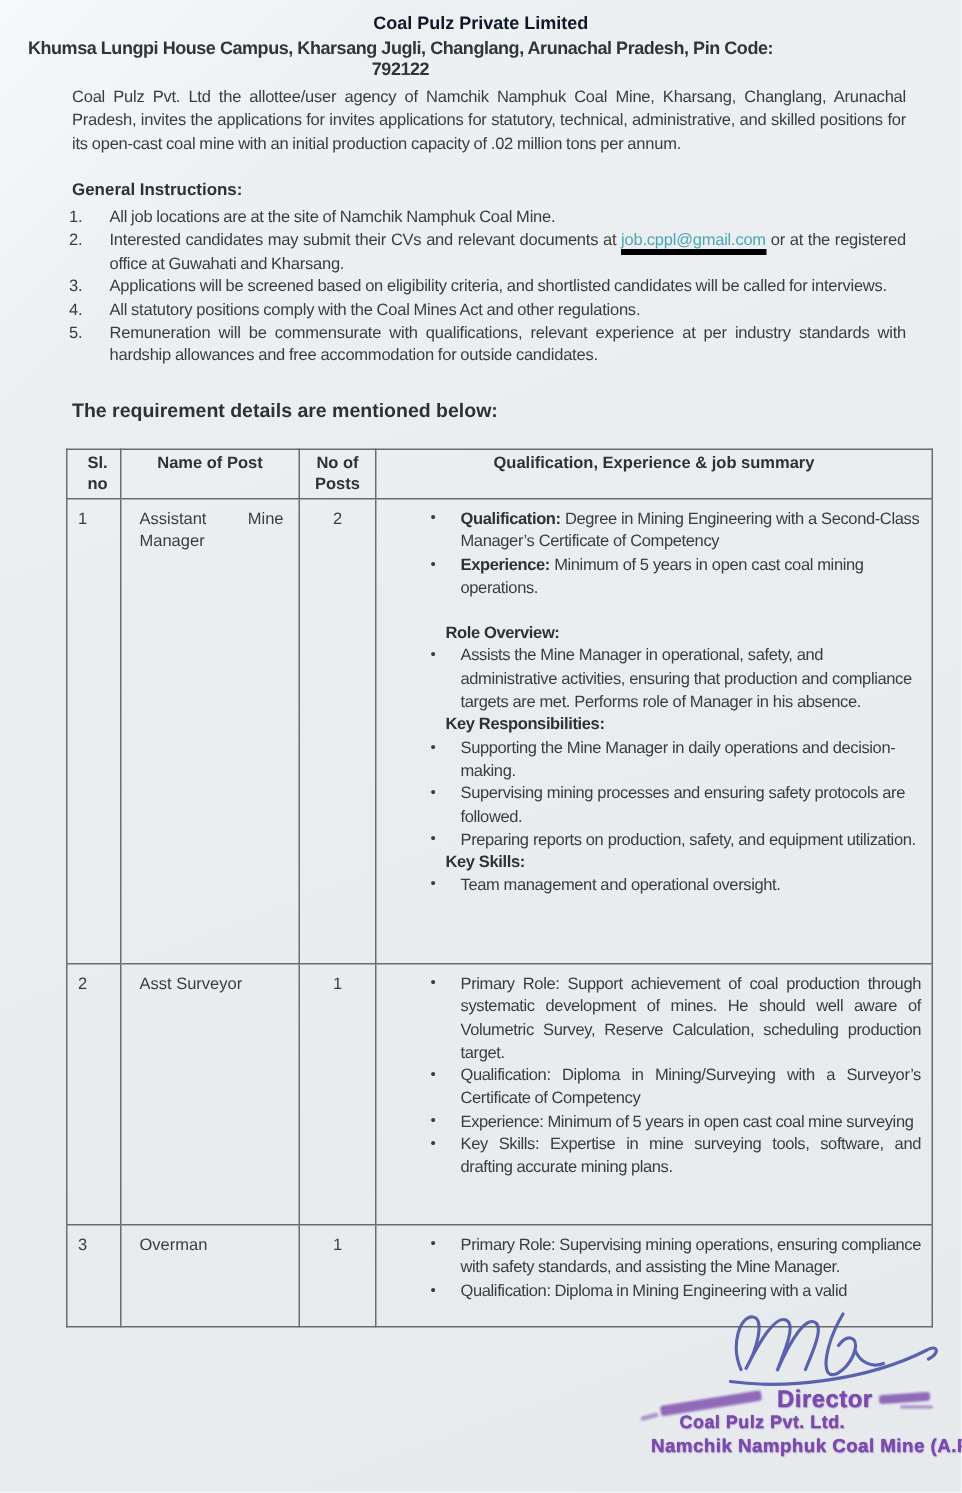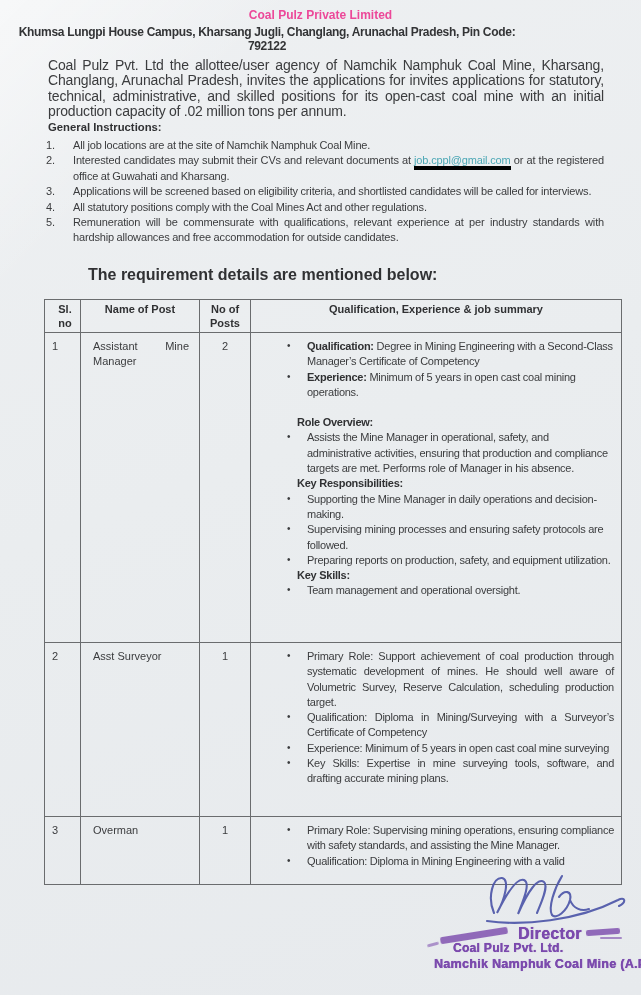--- a/index.html
+++ b/index.html
@@ -7,32 +7,32 @@
     width:641px;height:995px;position:relative;overflow:hidden;
     font-family:"Liberation Sans",sans-serif;
     color:#3b3c3e;
     background:
       linear-gradient(135deg, rgba(255,255,255,.55) 0%, rgba(255,255,255,0) 18%),
       linear-gradient(160deg, #eef0f2 0%, #eaedef 45%, #e7eaed 100%);
   }
   .abs{position:absolute;}
   b,strong{color:#303133;}
   
-  .title{top:8px;left:0;width:641px;text-align:center;font-weight:bold;font-size:12px;color:#ec4899;}
+  .title{top:8px;left:0;width:641px;text-align:center;font-weight:bold;font-size:12px;color:#0f172a;}
   .addr{top:25px;left:0;width:534px;text-align:center;font-weight:bold;font-size:12px;color:#333436;letter-spacing:-.3px;}
   
-  .intro{top:58px;left:48px;width:556px;font-size:14px;line-height:15.4px;text-align:justify;letter-spacing:-.15px;word-spacing:-.3px;}
+  .intro{top:58px;left:48px;width:556px;font-size:11px;line-height:15.4px;text-align:justify;letter-spacing:-.15px;word-spacing:-.3px;}
   
   .gi-head{top:121px;left:48px;font-size:11.3px;font-weight:bold;color:#303133;}
   .gi-list{top:138px;left:46px;width:558px;font-size:11px;line-height:15.4px;letter-spacing:-.15px;}
   .gi-item{display:flex;}
   .gi-num{width:27px;flex:0 0 27px;}
   .gi-text{flex:1;text-align:justify;word-spacing:-.3px;}
   .email{color:#4ba7b5;text-decoration:none;border-bottom:4px solid #000000;}
-  .req{top:266px;left:48px;font-size:16px;font-weight:bold;color:#303133;margin-left:40px;}
+  .req{top:266px;left:48px;font-size:13px;font-weight:bold;color:#303133;}
   
   .tbl-wrap{top:299px;left:44px;}
   table{border-collapse:collapse;table-layout:fixed;width:577px;font-size:11px;line-height:15.3px;}
   th,td{border:1px solid #6a6c6e;vertical-align:top;font-weight:normal;padding:0;}
   tr.hrow th{height:29px;font-weight:bold;color:#303133;text-align:center;vertical-align:top;padding-top:3px;line-height:13.5px;}
   th.h-sl{text-align:left;padding-left:5px;}
   td.c-sl{padding:6px 0 0 7px;}
   td.c-post{padding:6px 10px 0 12px;text-align:justify;}
   td.c-n{text-align:center;padding-top:6px;}
   td.c-d{padding:6px 7px 0 34px;letter-spacing:-.25px;}

